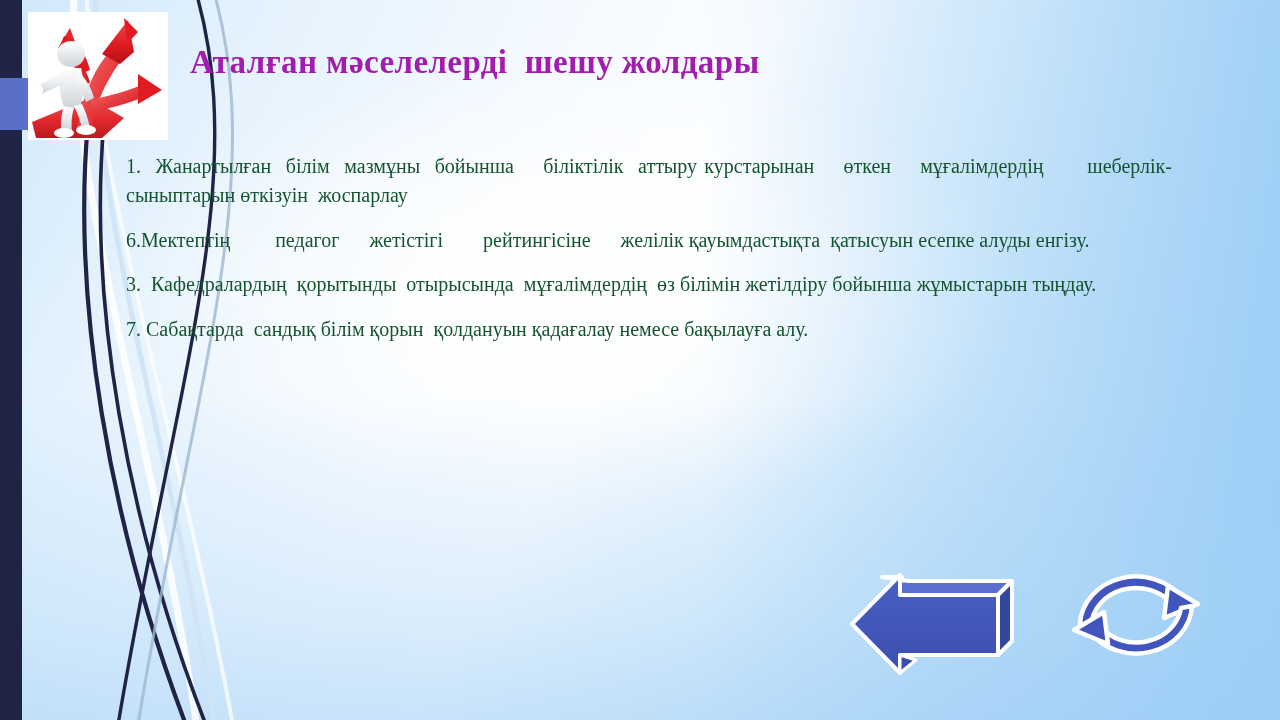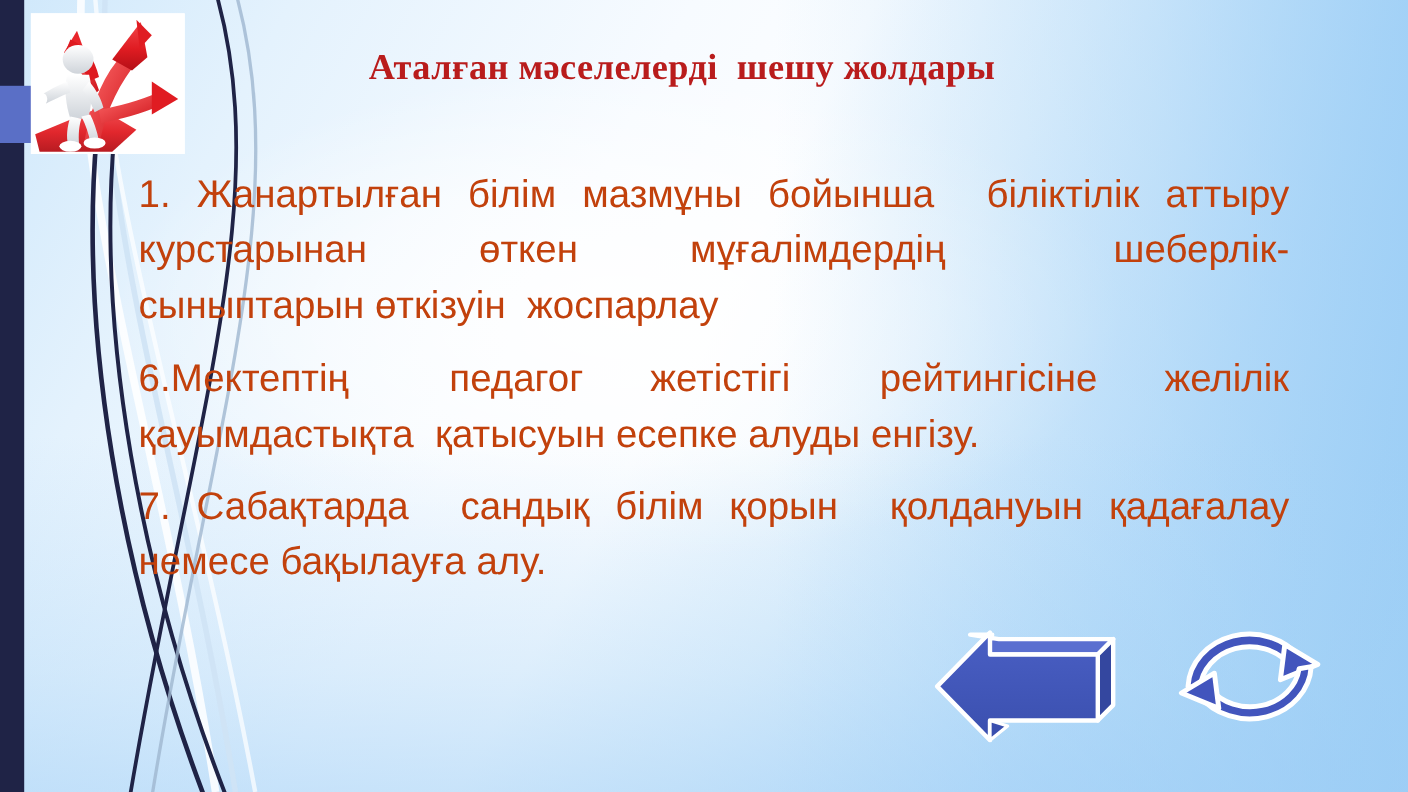--- a/index.html
+++ b/index.html
@@ -87,38 +87,37 @@
     background: #ffffff;
     overflow: hidden;
   }
   .logo-frame svg { display: block; }
 
   
   .title {
     position: absolute;
     left: 190px; top: 44px;
     width: 860px;
-    text-align: center;
-    color: #b91c1c;
+    color: #a21caf;
     font-family: "Liberation Serif", "DejaVu Serif", serif;
     font-weight: bold;
     font-size: 33px;
     letter-spacing: 0.4px;
     line-height: 1.1;
     white-space: pre;
   }
 
   
   .body-block {
     position: absolute;
     left: 126px; top: 152px;
     width: 1046px;
-    color: #c2410c;
-    font-family: Liberation Sans, sans-serif;
-    font-size: 35px;
+    color: #14532d;
+    font-family: Liberation Serif, serif;
+    font-size: 20px;
     line-height: 1.44;
   }
   .para {
     margin: 0 0 13px 0;
     text-align: justify;
     text-justify: inter-word;
     white-space: pre-wrap;
   }
   .para:last-child { margin-bottom: 0; }
   .para.p1 { margin-bottom: 16px; }
@@ -203,20 +202,21 @@
       <ellipse cx="36" cy="121" rx="10" ry="5" fill="#ffffff"></ellipse>
       <ellipse cx="58" cy="118" rx="10" ry="5" fill="#ffffff"></ellipse>
     </svg>
   </div>
 
   <div class="title">Аталған мәселелерді  шешу жолдары</div>
 
   <div class="body-block">
     <p class="para p1">1.  Жанартылған  білім  мазмұны  бойынша    біліктілік  аттыру курстарынан    өткен    мұғалімдердің      шеберлік-  сыныптарын өткізуін  жоспарлау</p>
     <p class="para p2">6.Мектептің         педагог      жетістігі        рейтингісіне      желілік қауымдастықта  қатысуын есепке алуды енгізу.</p>
+    <p class="para p3">3.  Кафедралардың  қорытынды  отырысында  мұғалімдердің  өз білімін жетілдіру бойынша жұмыстарын тыңдау.</p>
     <p class="para p4">7. Сабақтарда  сандық білім қорын  қолдануын қадағалау немесе бақылауға алу.</p>
   </div>
 
   <svg class="arrow-left-3d" viewBox="0 0 182 112">
     <defs>
       <linearGradient id="bluearr" x1="0" y1="0" x2="0" y2="1">
         <stop offset="0%" stop-color="#4a5fc4"></stop>
         <stop offset="100%" stop-color="#3a4fae"></stop>
       </linearGradient>
     </defs>

